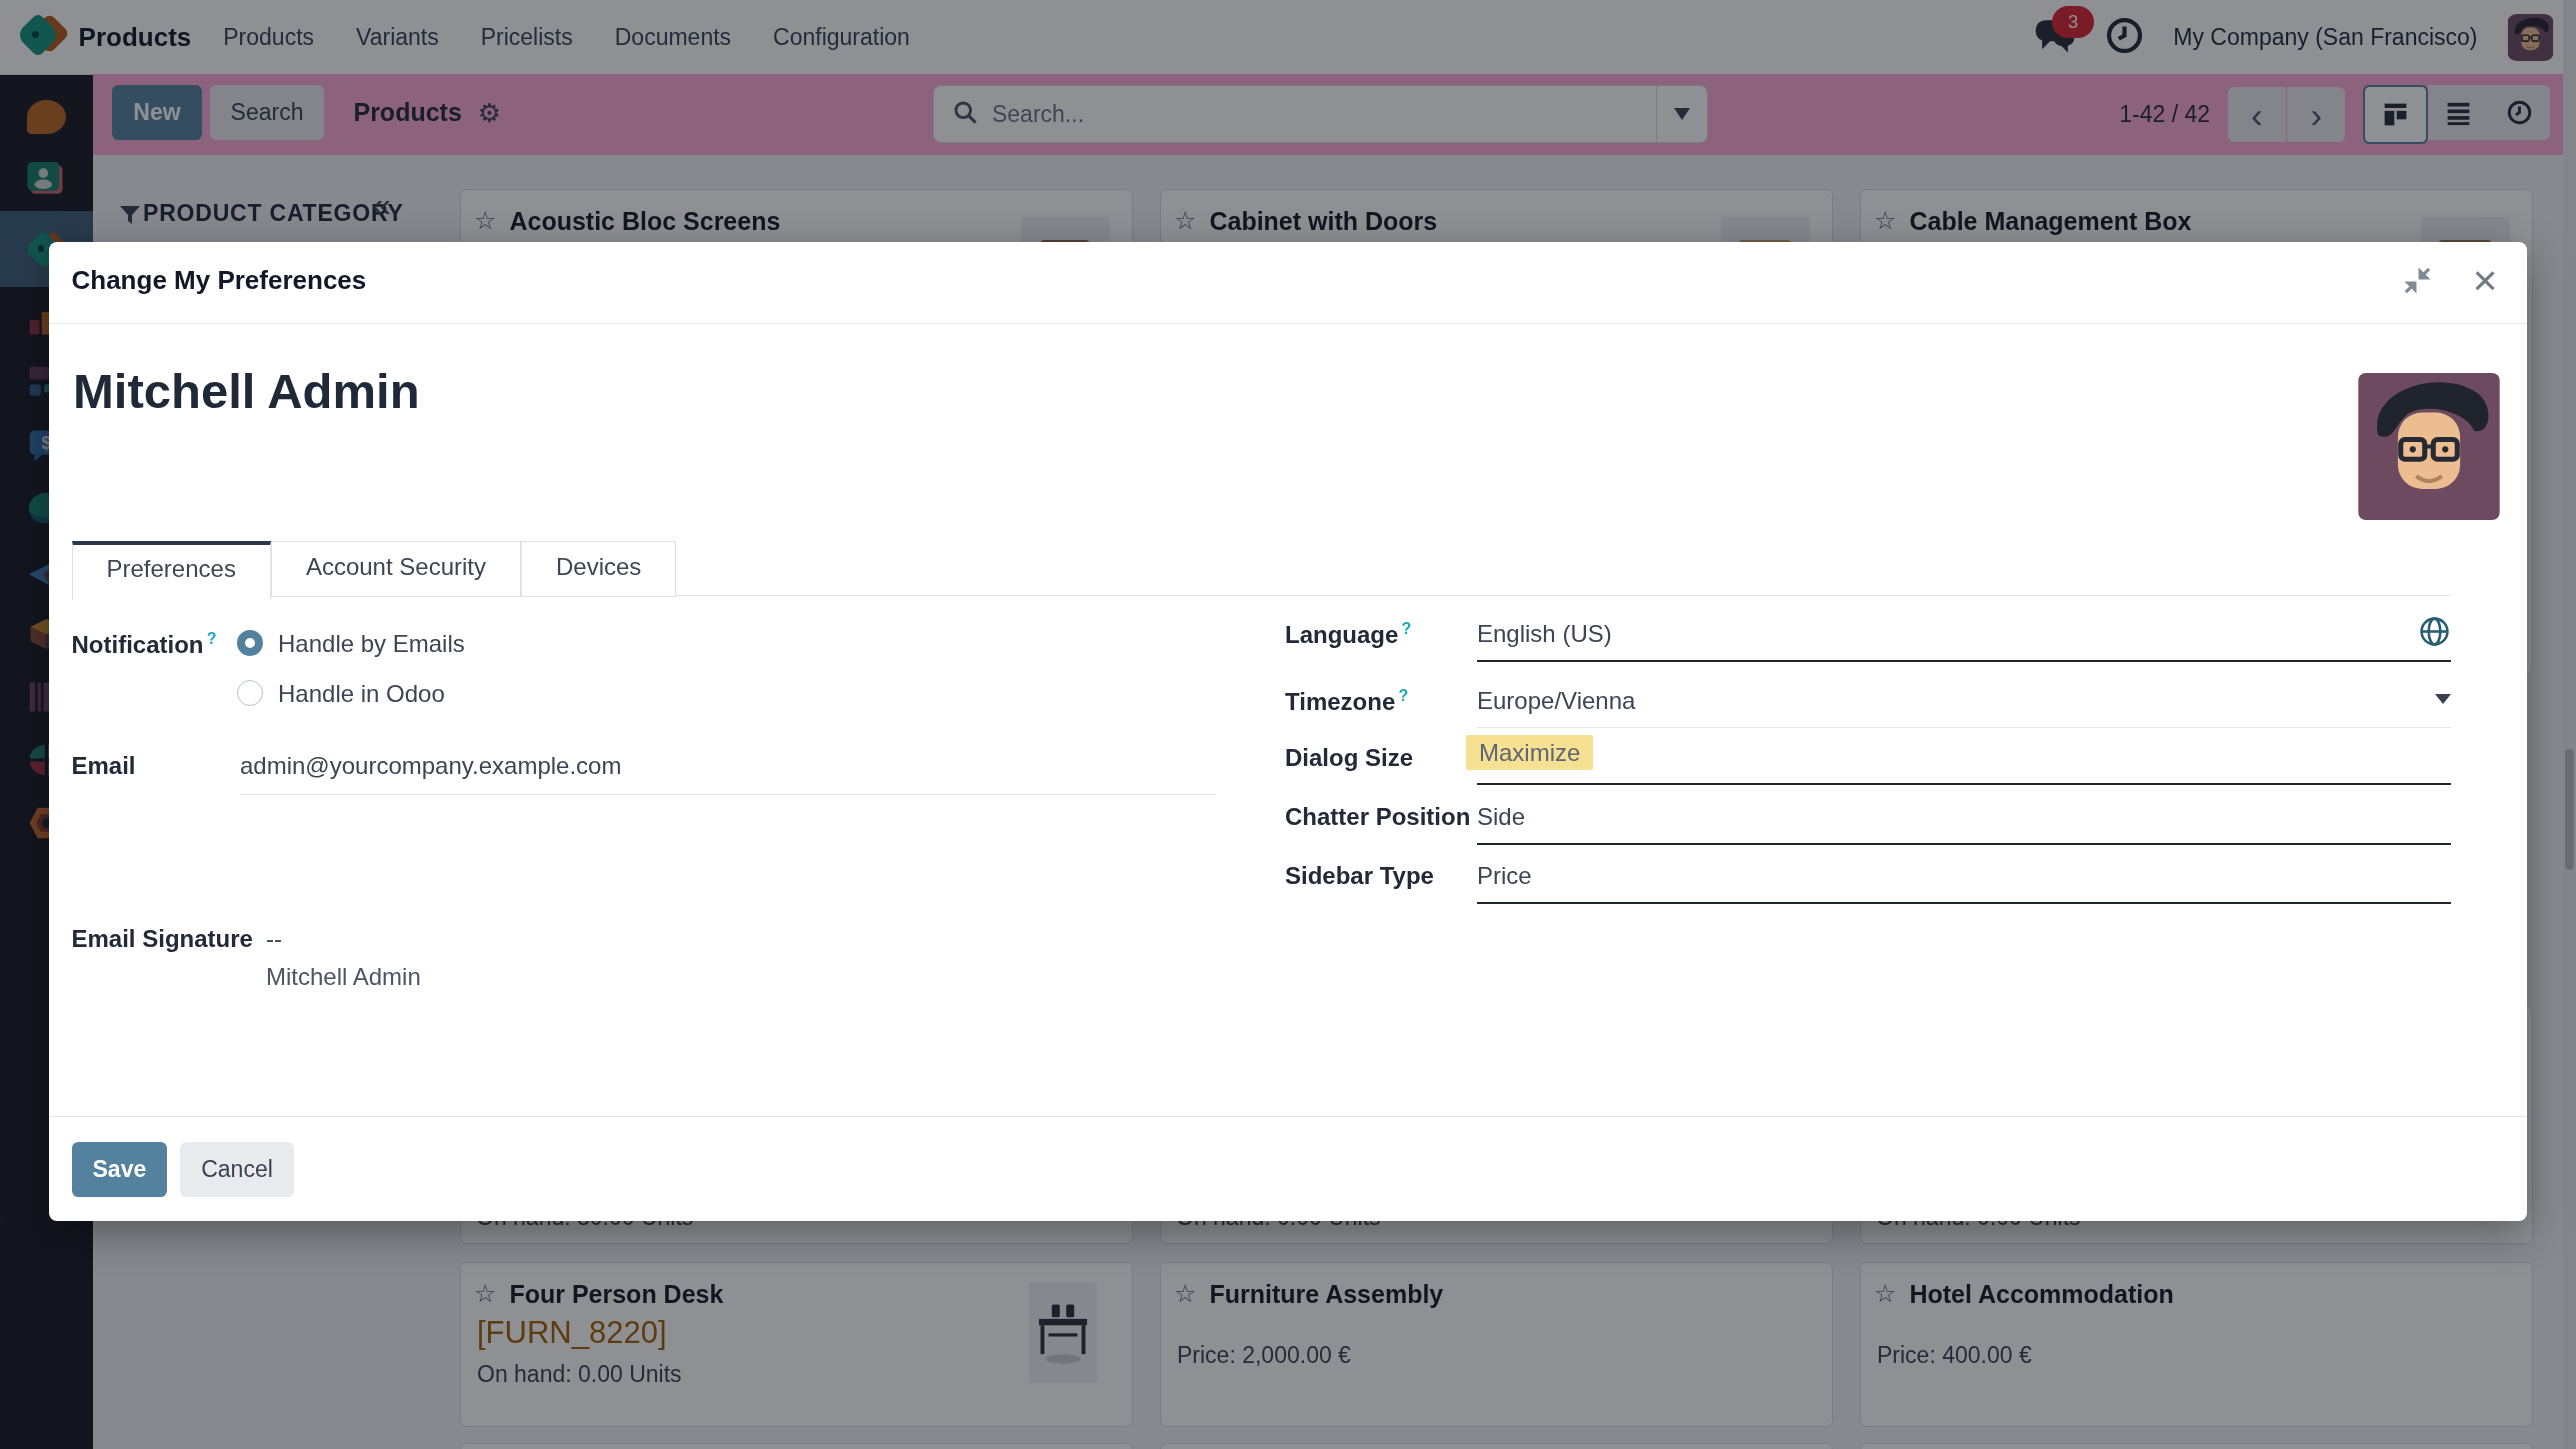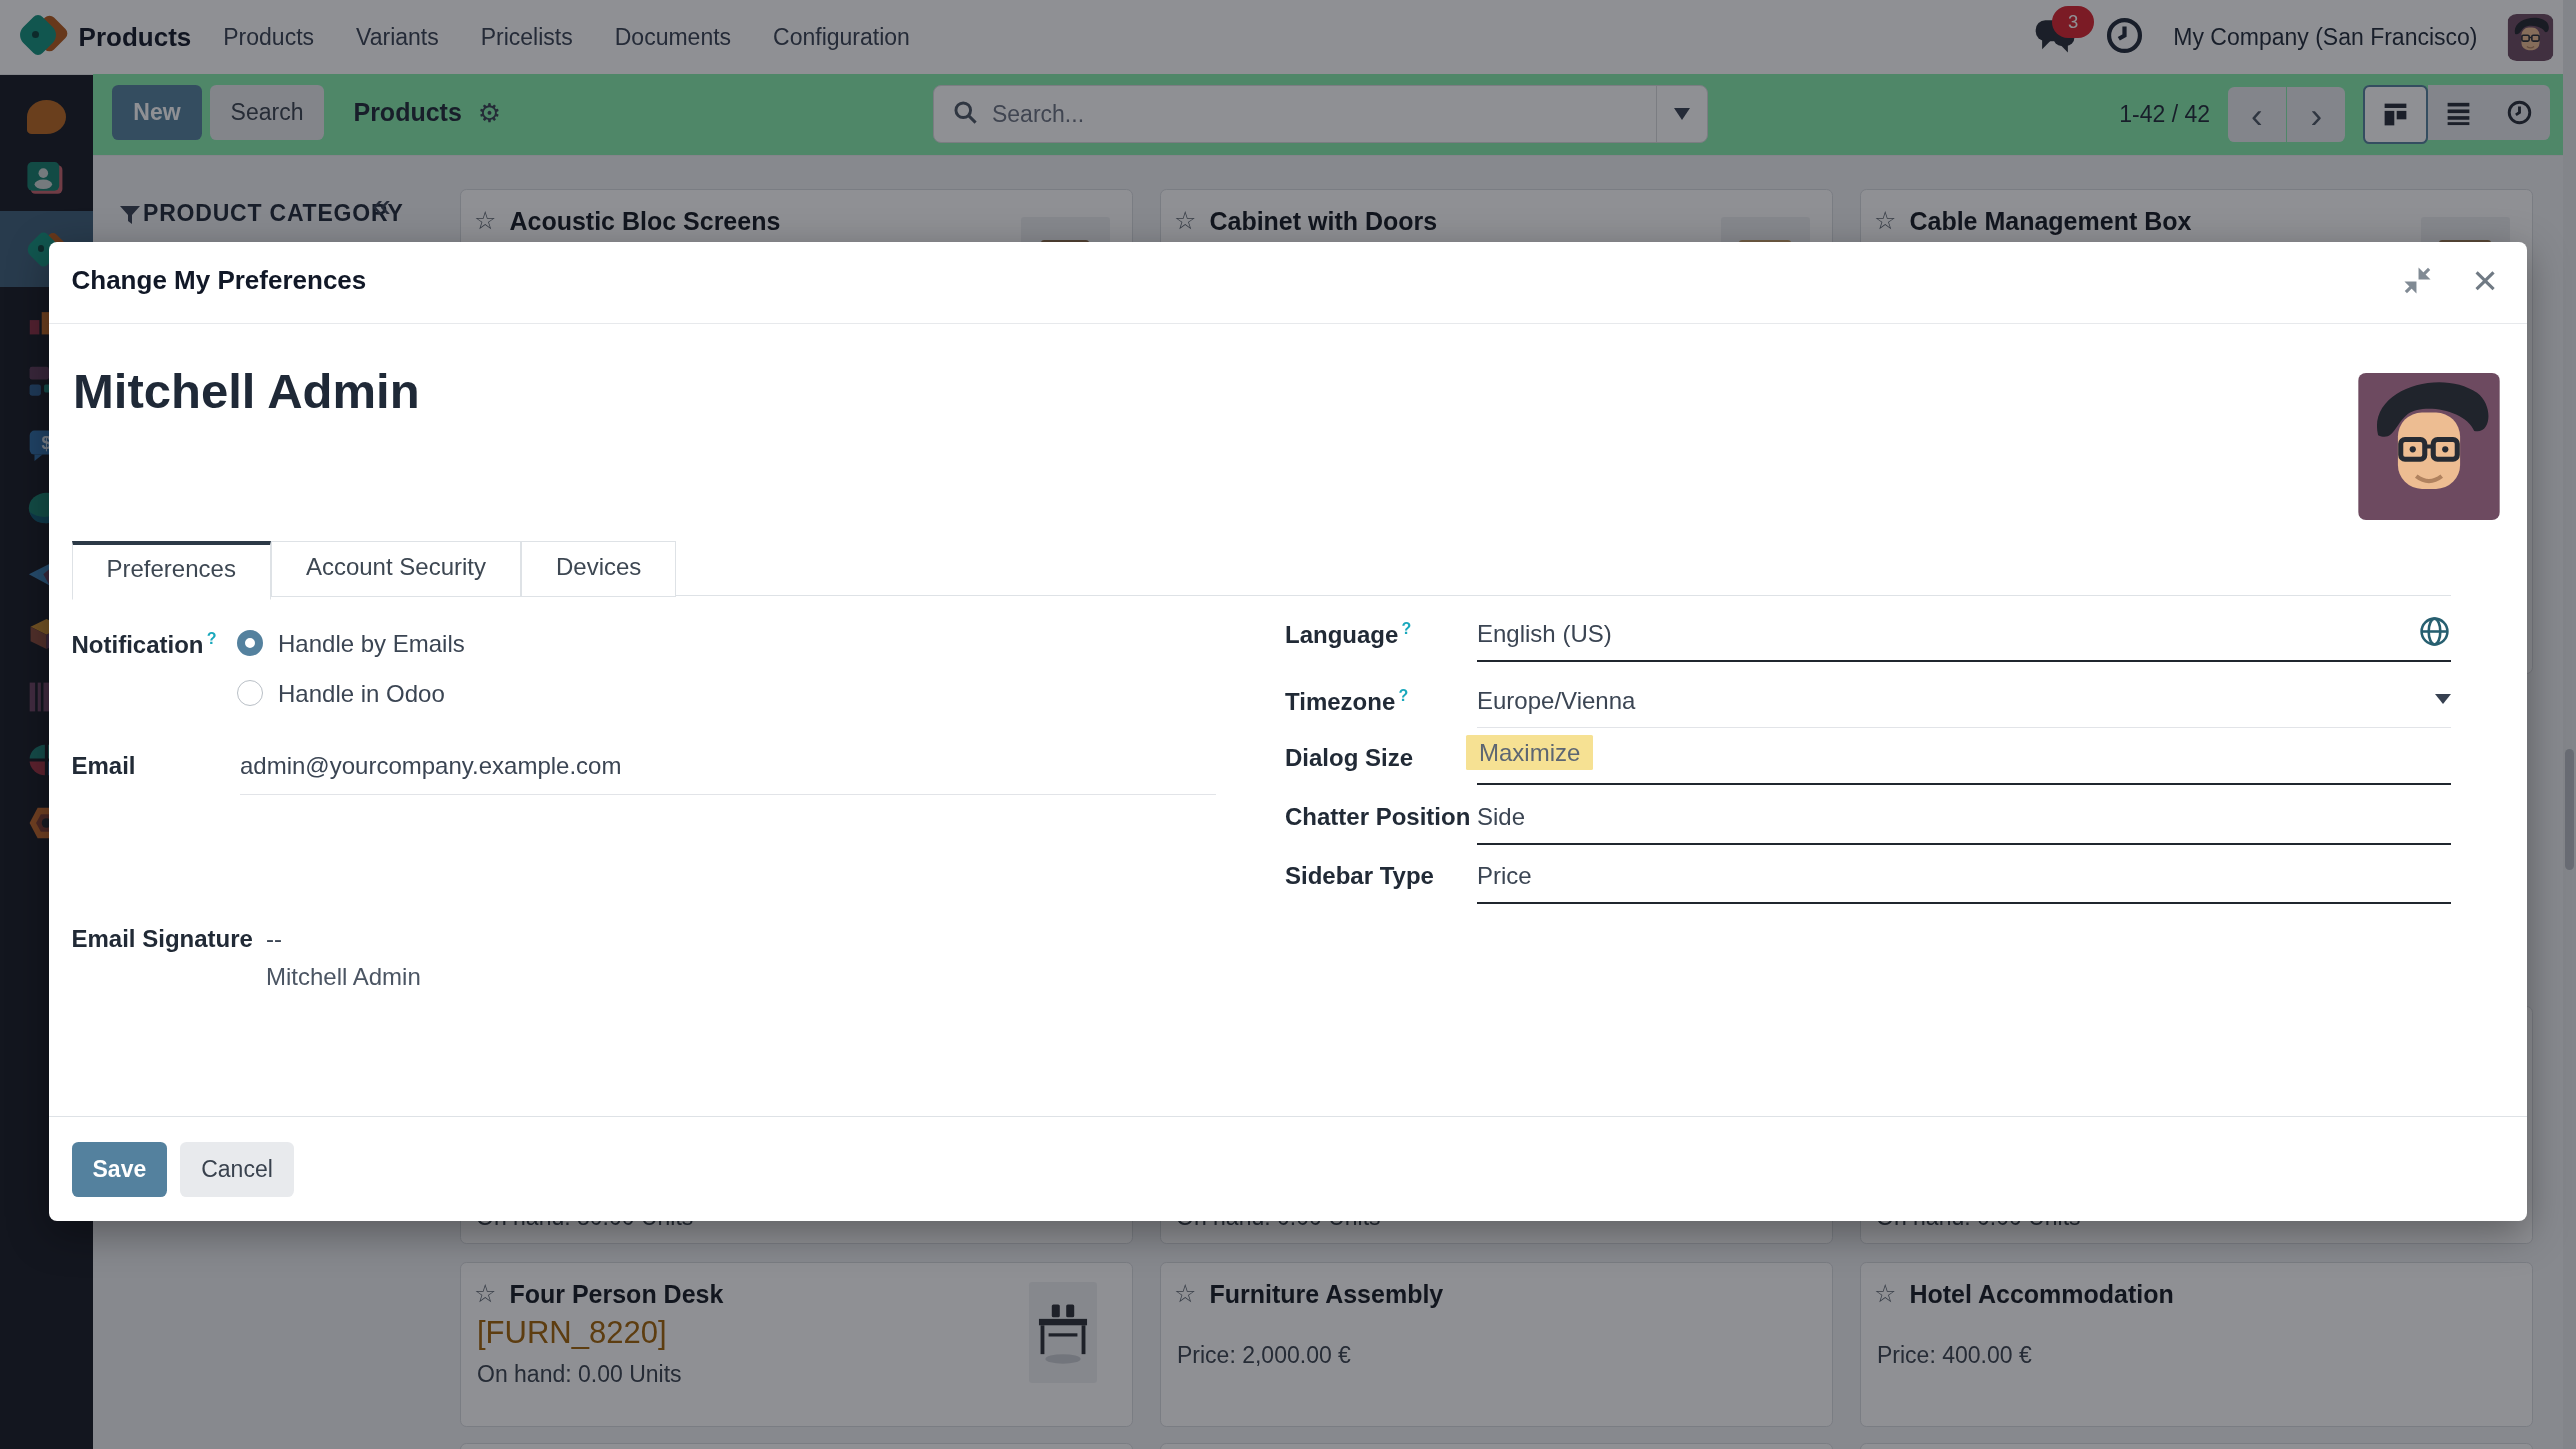--- a/index.html
+++ b/index.html
@@ -23,21 +23,21 @@
   .avatar-sm{width:47px;height:47px;border-radius:9.7px;overflow:hidden;flex:none;}
 
   
   .sidebar{position:absolute;left:0;top:74px;width:93px;height:1375px;background:#161a23;z-index:2;
     display:flex;flex-direction:column;align-items:stretch;padding-top:11.3px;}
   .si{height:63px;display:flex;align-items:center;justify-content:center;flex:none;}
   .si.active{height:76px;background:#3e5f7a;}
   .shape{position:relative;width:37px;height:37px;}
 
   
-  .controlbar{position:absolute;left:93px;top:74px;width:2483px;height:81px;background:#86efac;
+  .controlbar{position:absolute;left:93px;top:74px;width:2483px;height:81px;background:#f9a8d4;
     border-bottom:0.8px solid #e8eaec;z-index:3;}
   .btn{display:inline-flex;align-items:center;justify-content:center;border-radius:6.4px;
     font-size:23px;height:55px;padding:0 21px;cursor:pointer;border:none;}
   .btn-primary{background:#54819e;color:#fff;font-weight:bold;}
   .btn-light{background:#e8eaed;color:#39424e;}
   .cb-left{position:absolute;left:19.3px;top:11.3px;display:flex;align-items:center;gap:8px;}
   .crumb{font-size:25px;font-weight:bold;color:#1f2937;margin-left:21px;}
   .gear{font-family:"DejaVu Sans",sans-serif;font-size:26px;color:#374151;margin-left:8px;}
   .searchbox{position:absolute;left:840px;top:11.3px;width:773px;height:56px;border:1.6px solid #d9dbde;
     border-radius:8px;background:#fff;display:flex;align-items:center;}

